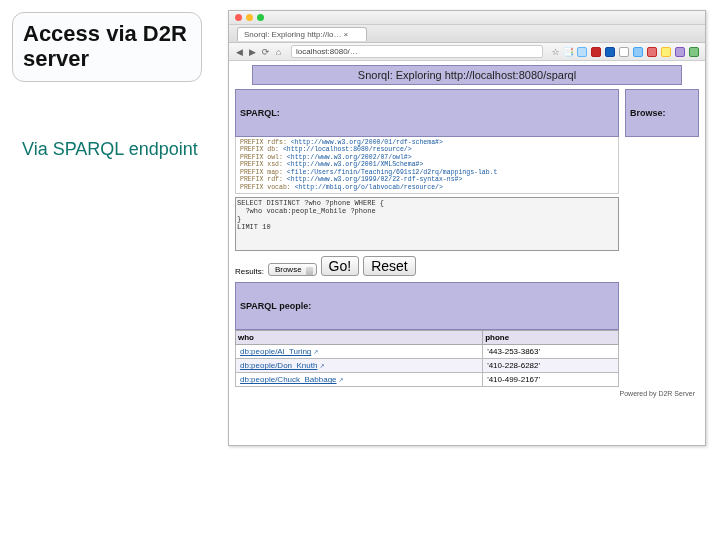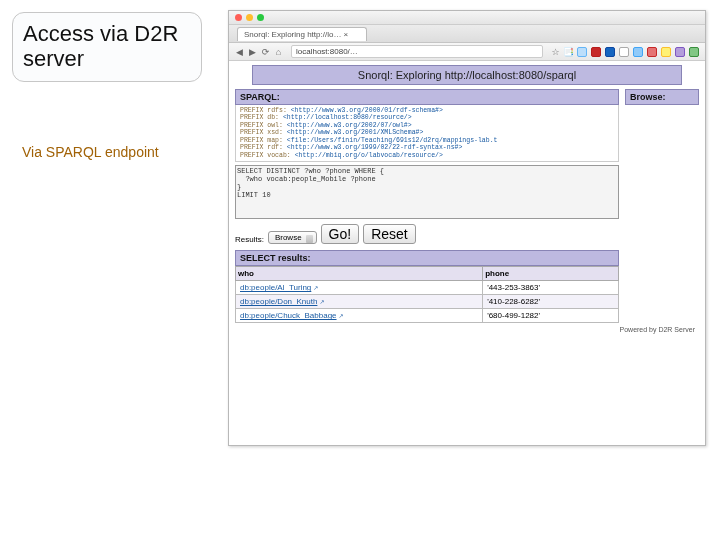--- a/index.html
+++ b/index.html
@@ -1,36 +1,36 @@
 <!DOCTYPE html>
 <html><head>
 <meta charset="utf-8">
 <style>
 *{box-sizing:border-box;margin:0;padding:0}
 body{width:720px;height:540px;background:#fff;font-family:Arial,Helvetica,sans-serif;position:relative;overflow:hidden}
 .slide-title-box{position:absolute;left:12px;top:12px;width:190px;height:70px;border:1px solid #c7c7c7;border-radius:12px;background:#fbfcfd;padding:8px 10px}
-.slide-title{font-size:22px;font-weight:400;line-height:1.15;color:#111}
-.slide-sub{position:absolute;left:22px;top:144px;font-size:14px;line-height:1.25;color:#a16207}
+.slide-title{font-size:22px;font-weight:700;line-height:1.15;color:#111}
+.slide-sub{position:absolute;left:22px;top:138px;font-size:18px;line-height:1.25;color:#0f766e}
 .browser{position:absolute;left:228px;top:10px;width:478px;height:436px;background:#fff;border:1px solid #b8b8b8;box-shadow:1px 1px 3px rgba(0,0,0,.2)}
 .win-top{height:14px;background:linear-gradient(#f5f5f5,#e5e5e5);border-bottom:1px solid #ccc;display:flex;align-items:center;gap:4px;padding:0 6px}
 .dot{width:7px;height:7px;border-radius:50%}
 .dot-r{background:#ff5f57}.dot-y{background:#ffbd2e}.dot-g{background:#28c940}
 .tab-strip{height:18px;background:linear-gradient(#ececec,#ddd);border-bottom:1px solid #c5c5c5;display:flex;align-items:center;padding-left:8px;font-size:8px;color:#555}
 .tab{background:#fff;border:1px solid #bbb;border-bottom:none;padding:2px 18px 2px 6px;border-radius:3px 3px 0 0}
 .tool-row{height:18px;background:linear-gradient(#f7f7f7,#e8e8e8);border-bottom:1px solid #ccc;display:flex;align-items:center;gap:4px;padding:0 6px;font-size:8px;color:#555}
 .nav-ico{width:9px;height:9px;display:flex;align-items:center;justify-content:center;font-size:9px;color:#666}
 .addr{flex:1;background:#fff;border:1px solid #ccc;border-radius:2px;padding:1px 4px;font-size:8px;color:#444;margin:0 4px;white-space:nowrap;overflow:hidden}
 .ext{width:10px;height:10px;border-radius:2px;display:inline-block;border:1px solid}
 .e1{background:#bbdefb;border-color:#64b5f6}.e2{background:#c62828;border-color:#b71c1c}.e3{background:#1565c0;border-color:#0d47a1}.e4{background:#fff;border-color:#aaa}.e5{background:#90caf9;border-color:#42a5f5}.e6{background:#e57373;border-color:#c62828}.e7{background:#fff176;border-color:#fbc02d}.e8{background:#b39ddb;border-color:#7e57c2}.e9{background:#81c784;border-color:#388e3c}
 .viewport{height:calc(100% - 50px);overflow:hidden;padding:0;font-size:8px}
 .snorql-title{background:#bdb9e0;border:1px solid #8884b5;margin:4px 23px;padding:3px 17px;text-align:center;font-size:11px;color:#222}
 .main-area{display:flex;gap:6px;padding:0 6px}
 .left-col{flex:1}
 .right-col{width:74px}
-.section-head{background:#bdb9e0;border:1px solid #8884b5;padding:2px 4px;font-size:9px;font-weight:700;color:#111}
+.section-head{background:#bdb9e0;border:1px solid #8884b5;padding:18px 4px;font-size:9px;font-weight:700;color:#111}
 .prefixes{background:#fff;border:1px solid #ccc;border-top:none;padding:2px 4px;font-family:"Courier New",monospace;font-size:6.5px;color:#444;line-height:1.15;white-space:nowrap;overflow:hidden}
 .prefixes div{white-space:nowrap}
 .pk{color:#8a6d3b}
 .pu{color:#1a5ba3}
 .query-box{width:100%;border:1px solid #999;background:#f4f4f4;font-family:Liberation Mono, monospace;font-size:7px;padding:1px;margin-top:3px;color:#333;height:54px;resize:none}
 .controls{display:flex;align-items:flex-end;gap:4px;margin-top:3px;font-size:8px}
 .select-like{background:linear-gradient(#fefefe,#e8e8e8);border:1px solid #999;border-radius:3px;padding:1px 14px 1px 6px;font-size:8px;position:relative}
 .select-like:after{content:"";position:absolute;right:3px;top:3px;width:7px;height:8px;background:linear-gradient(#ddd,#bbb);border-radius:1px}
 .btn{background:linear-gradient(#fefefe,#e4e4e4);border:1px solid #999;border-radius:3px;padding:1px 7px;font-size:14px}
 .results-head{margin-top:6px}
@@ -99,40 +99,40 @@
   ?who vocab:people_Mobile ?phone
 }
 LIMIT 10</textarea>
         <div class="controls">
           <span>Results:</span>
           <span class="select-like">Browse</span>
           <button class="btn">Go!</button>
           <button class="btn">Reset</button>
         </div>
 
-        <div class="section-head results-head">SELECT results:</div>
+        <div class="section-head results-head">SPARQL people:</div>
         <table class="results-table">
           <thead>
               <tr>
             <th>who</th>
             <th>phone</th>
           </tr>
             </thead>
           <tbody>
             <tr>
               <td><a class="lnk">db:people/Al_Turing</a><span class="ext-ico">↗</span></td>
               <td>'443-253-3863'</td>
             </tr>
             <tr>
               <td><a class="lnk">db:people/Don_Knuth</a><span class="ext-ico">↗</span></td>
               <td>'410-228-6282'</td>
             </tr>
             <tr>
               <td><a class="lnk">db:people/Chuck_Babbage</a><span class="ext-ico">↗</span></td>
-              <td>'680-499-1282'</td>
+              <td>'410-499-2167'</td>
             </tr>
           </tbody>
         </table>
       </div>
 
       <div class="right-col">
         <div class="section-head">Browse:</div>
       </div>
     </div>
 

